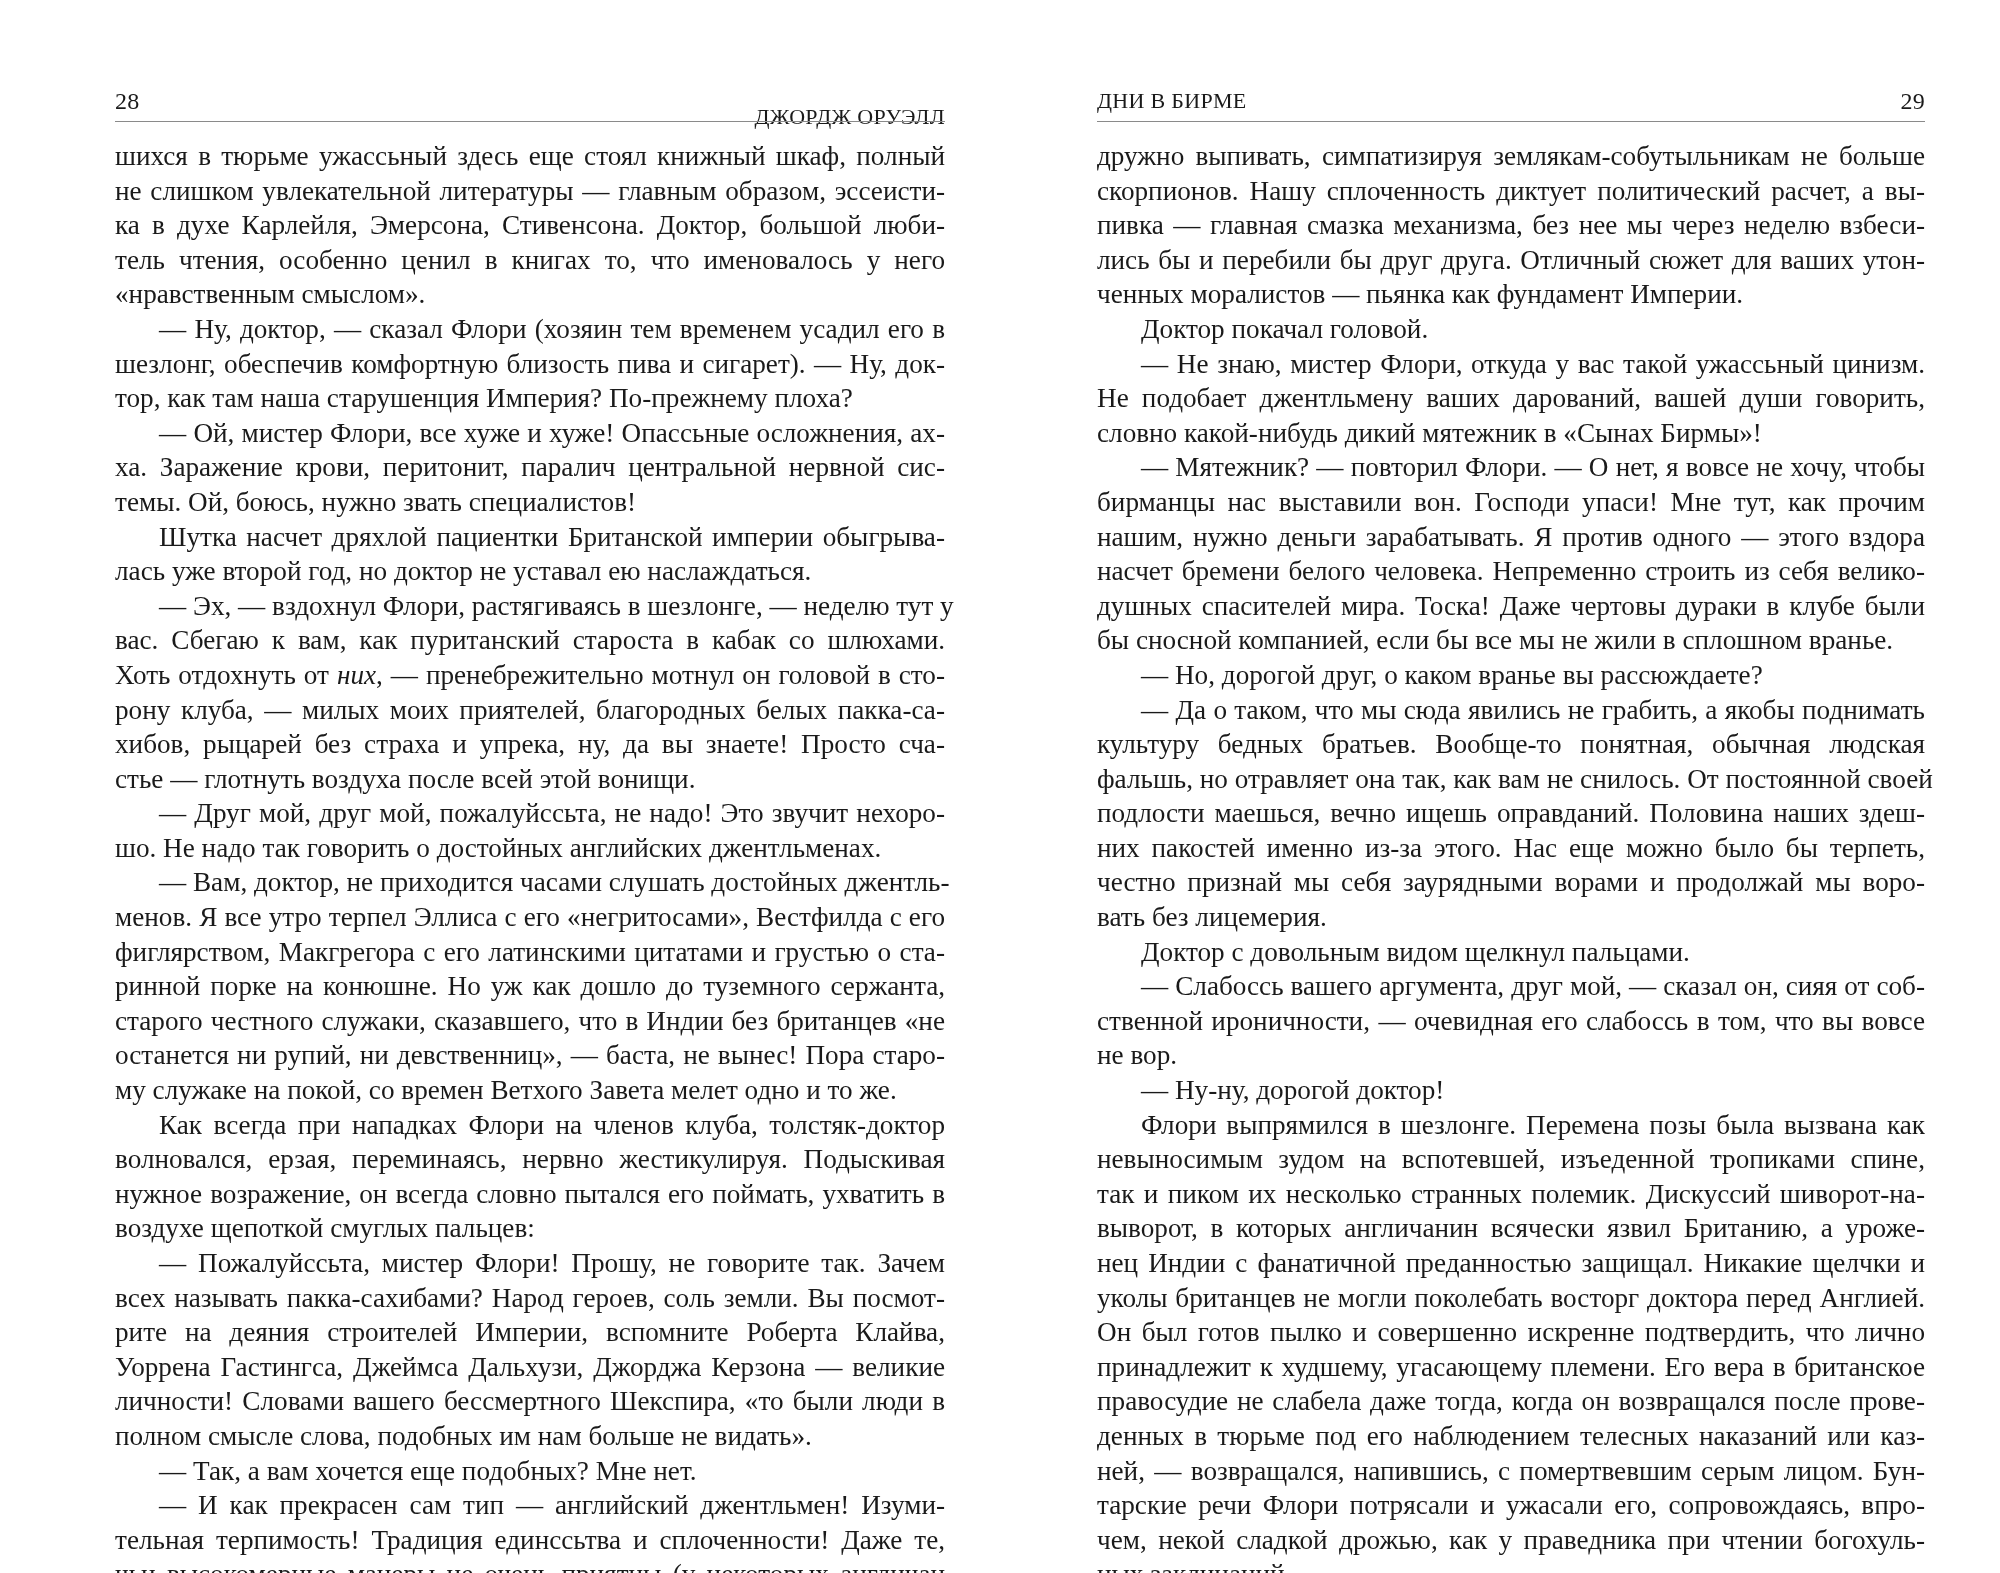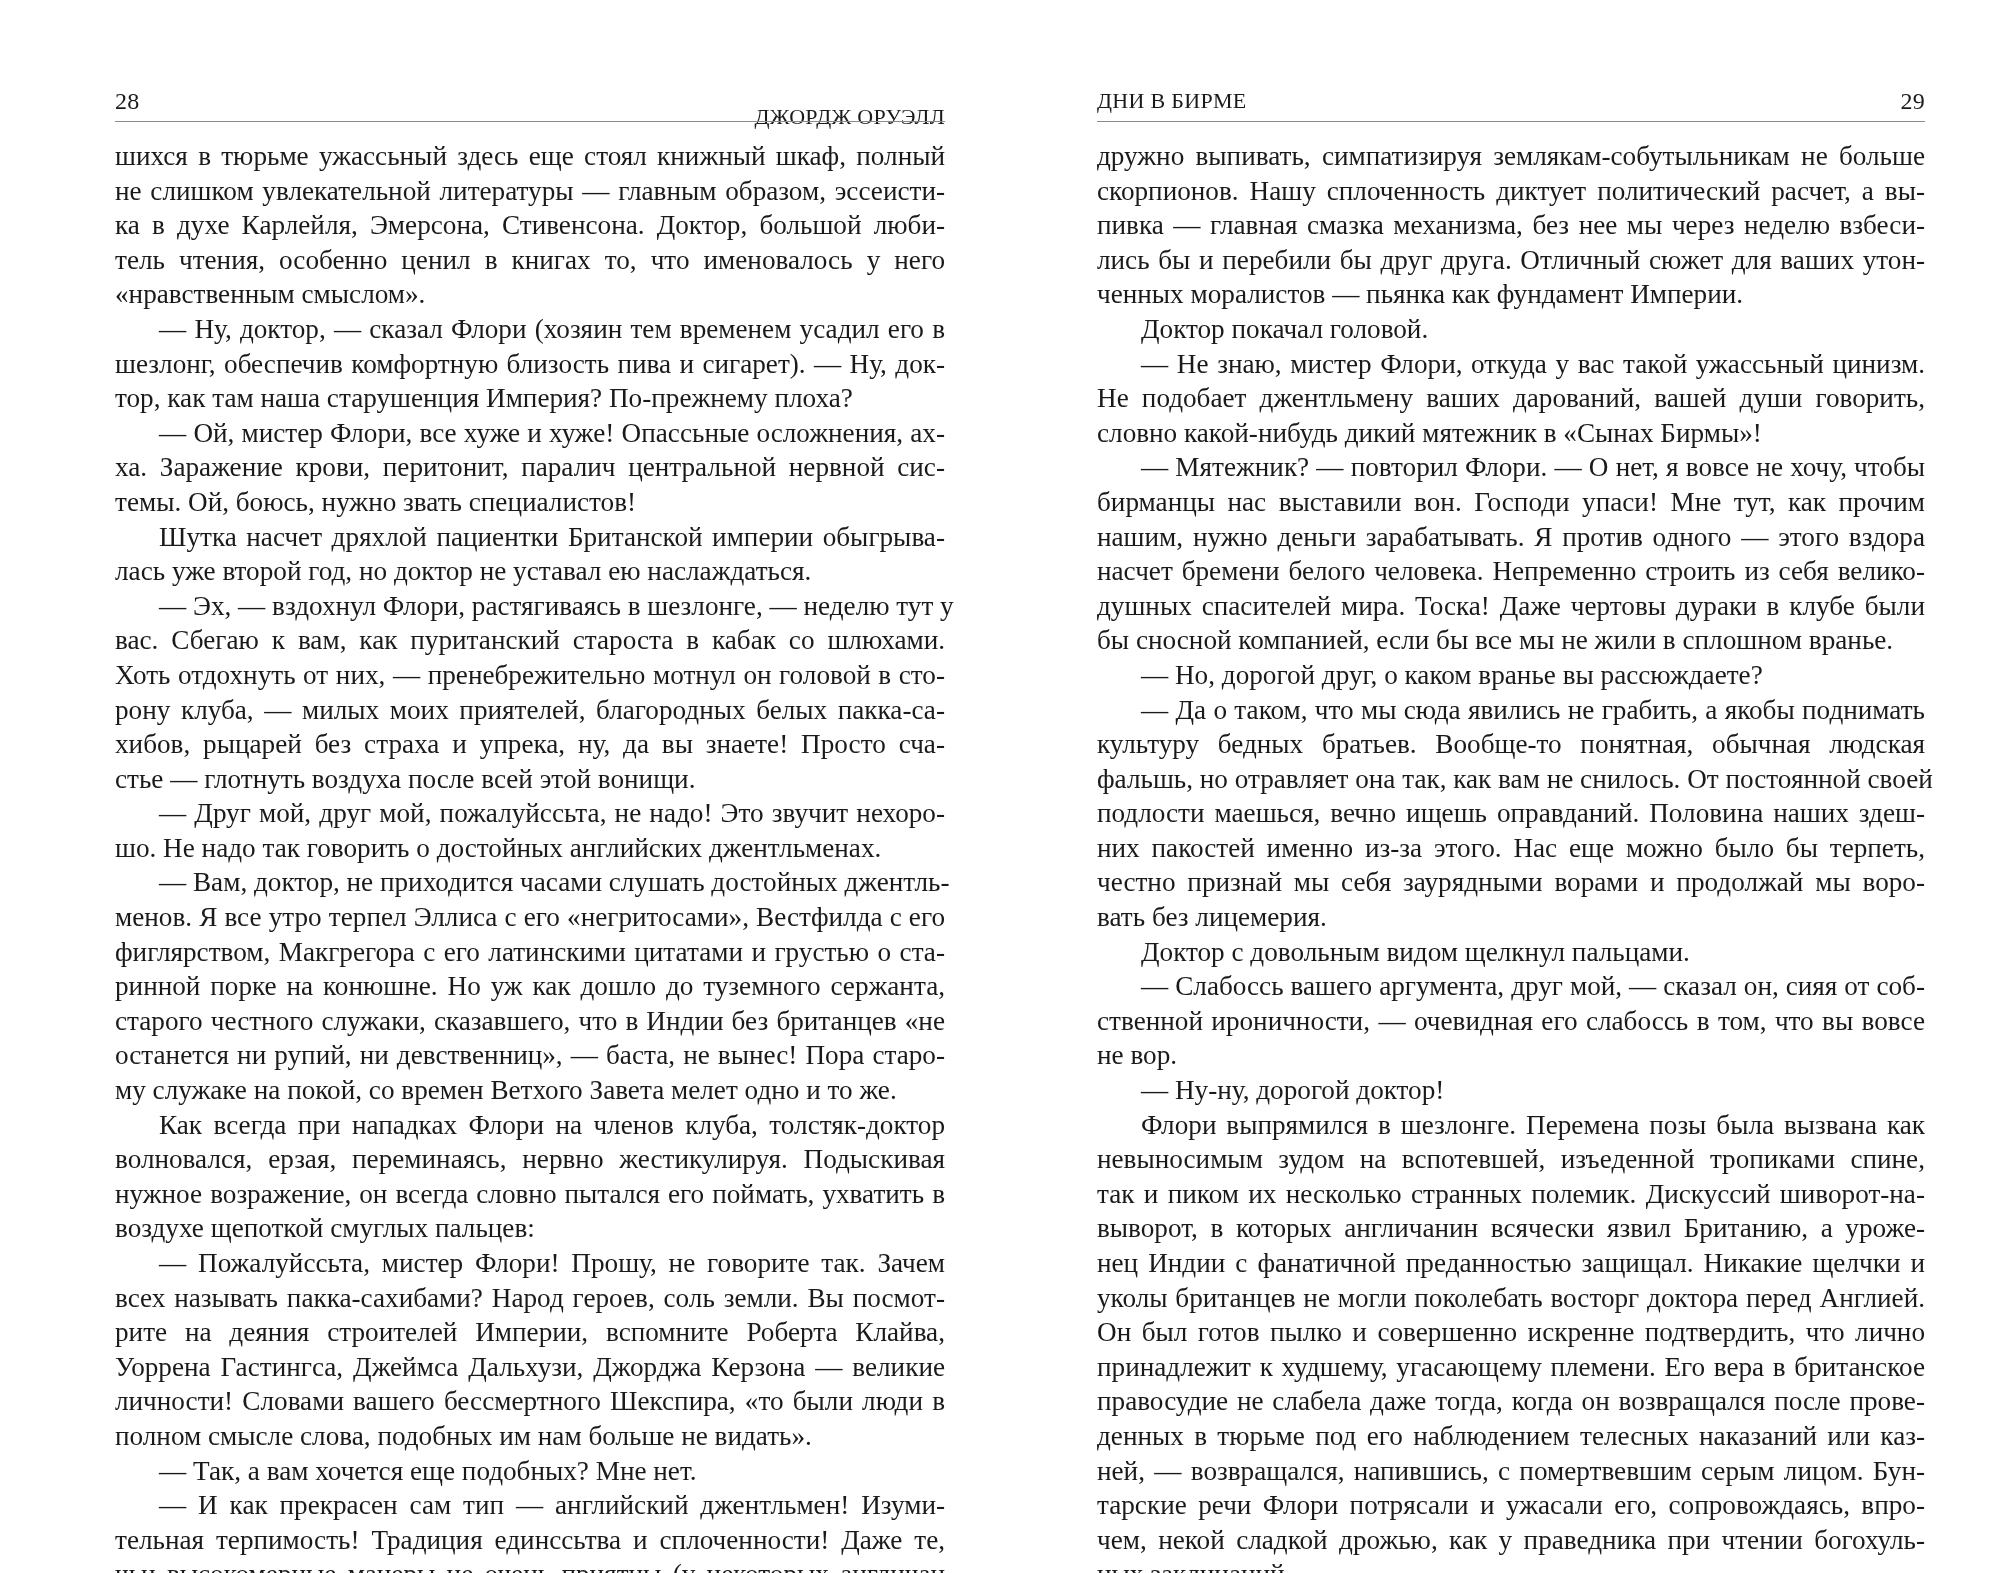--- a/index.html
+++ b/index.html
@@ -16,21 +16,21 @@
     .right .running-head .title { position: absolute; left: 0; top: 0; }
     .right .running-head .num { right: 0; }
     .rule { position: absolute; top: 121px; left: 0; right: 0; height: 0;
             border-top: 1.5px solid #8a8a8a; }
     .body-text { position: absolute; top: 139px; left: 0; right: 0;
                  font-size: 27.2px; line-height: 34.6px; }
     .line { display: block; white-space: nowrap; height: 34.6px; text-align: justify;
             text-align-last: justify; }
     .line.last { text-align-last: left; }
     .line.indent { padding-left: 44px; }
-    .it { }
+    .it { font-style: italic; }
   </style>
 </head>
 <body>
 
 <div class="page left">
   <div class="running-head">
     <span class="num">28</span>
     <span class="title">ДЖОРДЖ ОРУЭЛЛ</span>
   </div>
   <div class="rule"></div>

